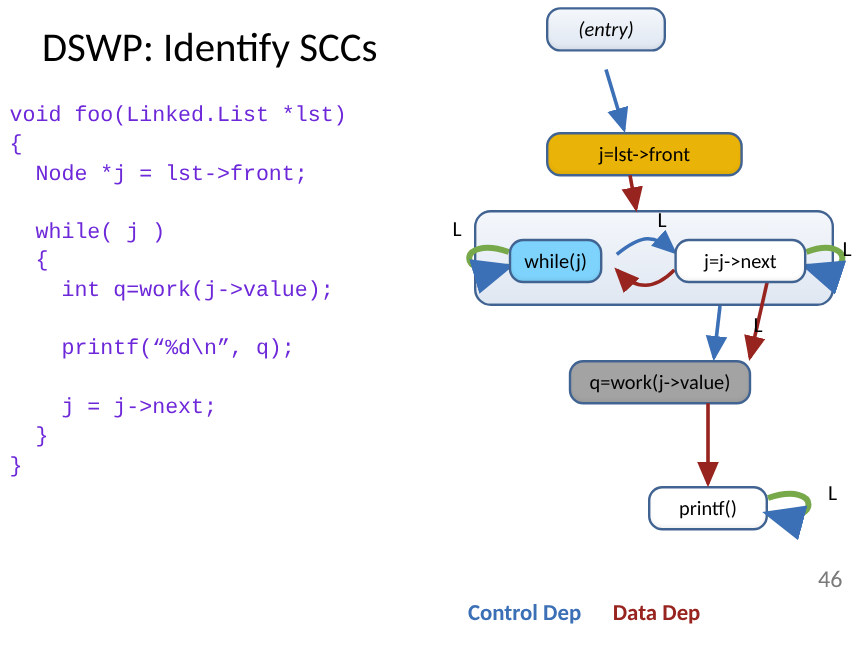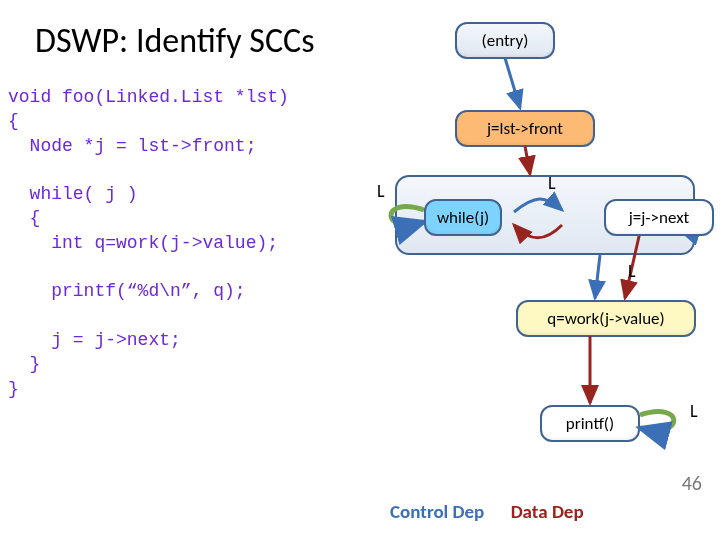--- a/index.html
+++ b/index.html
@@ -28,33 +28,33 @@
   .node {
     position: absolute;
     border: 2px solid #416391;
     border-radius: 12px;
     text-align: center;
     font-size: 17px;
     padding: 6px 10px;
     background: linear-gradient(to bottom, #f4f7fb 0%, #dfe7f2 100%);
     box-shadow: inset 0 -2px 3px rgba(0,0,0,0.05);
   }
-  .node.entry { left: 455px; top: 22px; width: 100px; }
-  .node.jfront { left: 455px; top: 110px; width: 140px; background: #fdba74; }
+  .node.entry { left: 455px; top: 6px; width: 100px; font-style: italic; }
+  .node.jfront { left: 455px; top: 110px; width: 164px; background: #eab308; }
   .scc {
     position: absolute;
     left: 395px; top: 175px;
     width: 300px; height: 80px;
     border: 2px solid #416391;
     border-radius: 14px;
     background: linear-gradient(to bottom, #f4f7fb 0%, #dfe7f2 100%);
   }
   .node.whilej { left: 424px; top: 199px; width: 78px; background: #7dd3fc; z-index: 2;}
-  .node.jnext { left: 562px; top: 199px; width: 110px; background: #fff; z-index: 2; margin-left: 42px;}
-  .node.qwork { left: 516px; top: 300px; width: 180px; background: #fef9c3; }
+  .node.jnext { left: 562px; top: 199px; width: 110px; background: #fff; z-index: 2;}
+  .node.qwork { left: 474px; top: 300px; width: 152px; background: #a3a3a3; }
   .node.printf { left: 540px; top: 405px; width: 100px; background: #fff; }
   svg.edges {
     position: absolute;
     left: 0; top: 0;
     width: 720px; height: 540px;
     pointer-events: none;
   }
   .L {
     position: absolute;
     font-size: 18px;

